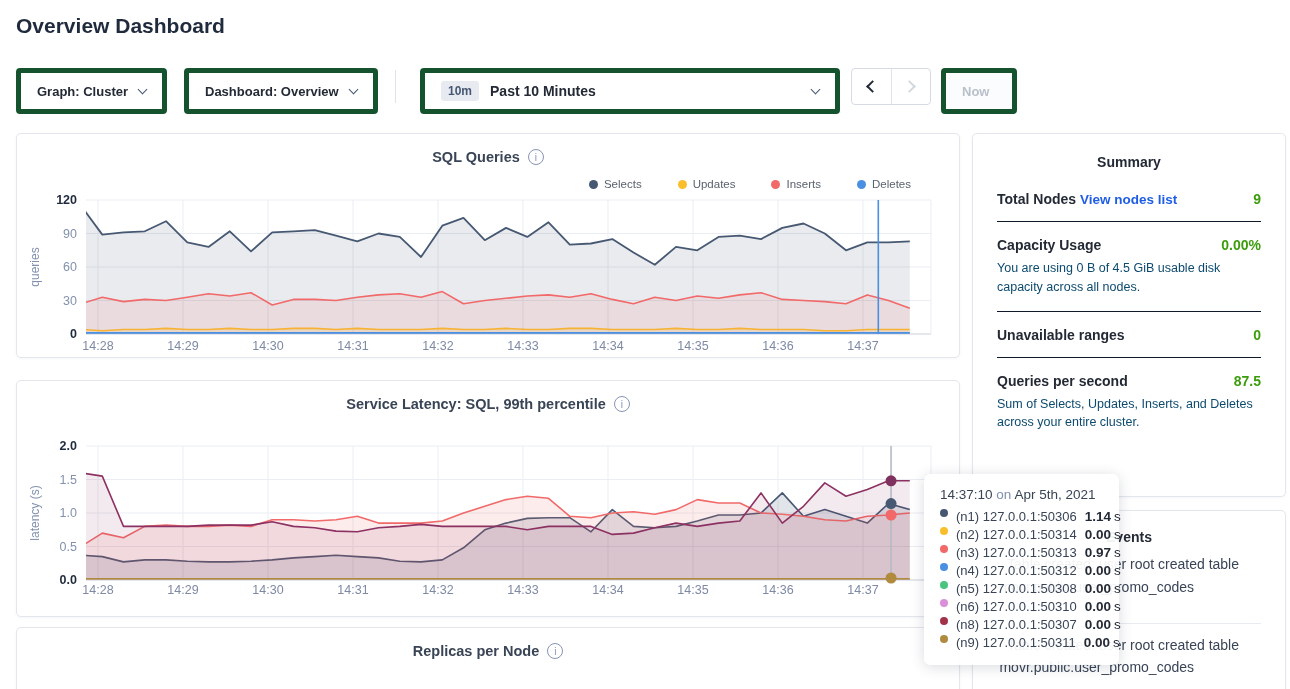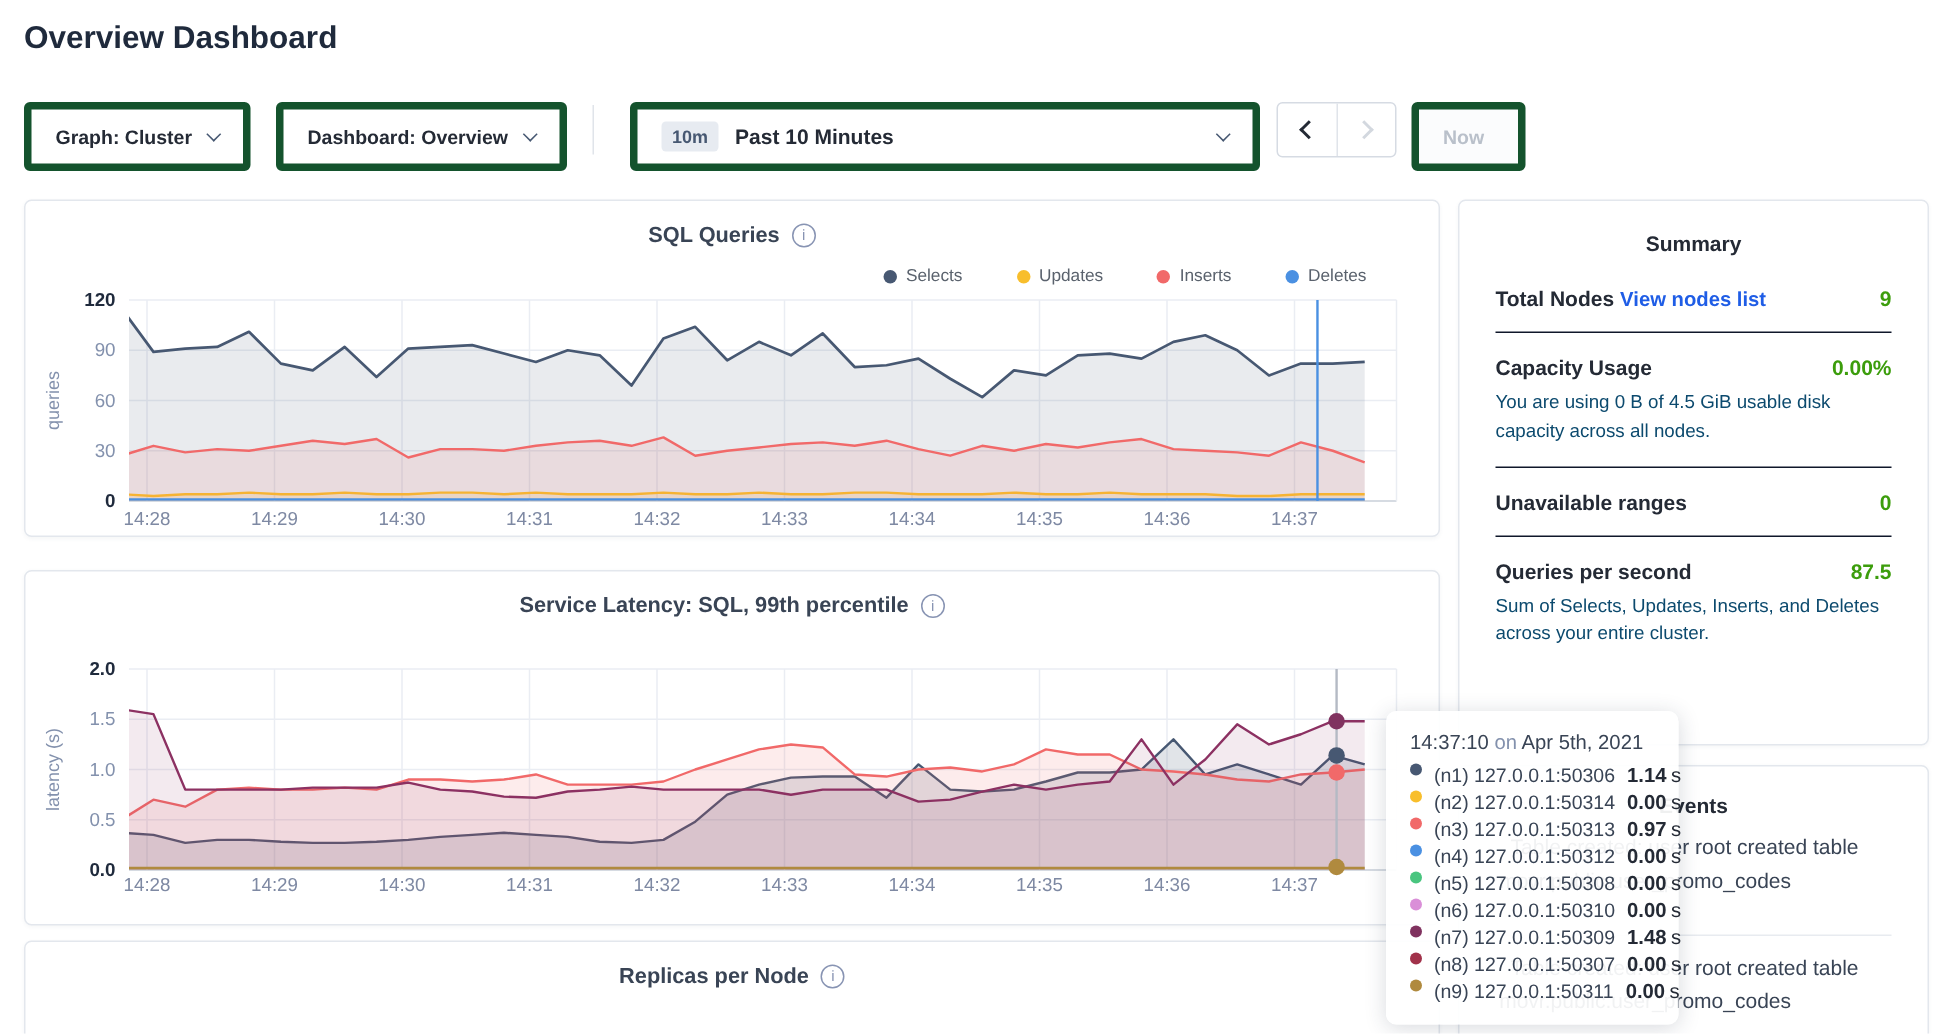--- a/index.html
+++ b/index.html
@@ -330,25 +330,20 @@
           <span class="tt-dot" style="background: rgb(73, 197, 127);"></span>
           <span class="tt-node">(n5) 127.0.0.1:50308</span>
           <span class="tt-val">0.00<span class="tt-unit">s</span></span>
         </div>
         <div class="tt-row">
           <span class="tt-dot" style="background: rgb(218, 143, 216);"></span>
           <span class="tt-node">(n6) 127.0.0.1:50310</span>
           <span class="tt-val">0.00<span class="tt-unit">s</span></span>
         </div>
         <div class="tt-row">
-          <span class="tt-dot" style="background: rgb(128, 50, 95);"></span>
-          <span class="tt-node">(n7) 127.0.0.1:50309</span>
-          <span class="tt-val">1.48<span class="tt-unit">s</span></span>
-        </div>
-        <div class="tt-row">
           <span class="tt-dot" style="background: rgb(161, 50, 74);"></span>
           <span class="tt-node">(n8) 127.0.0.1:50307</span>
           <span class="tt-val">0.00<span class="tt-unit">s</span></span>
         </div>
         <div class="tt-row">
           <span class="tt-dot" style="background: rgb(176, 138, 62);"></span>
           <span class="tt-node">(n9) 127.0.0.1:50311</span>
           <span class="tt-val">0.00<span class="tt-unit">s</span></span>
         </div>
       </div>

